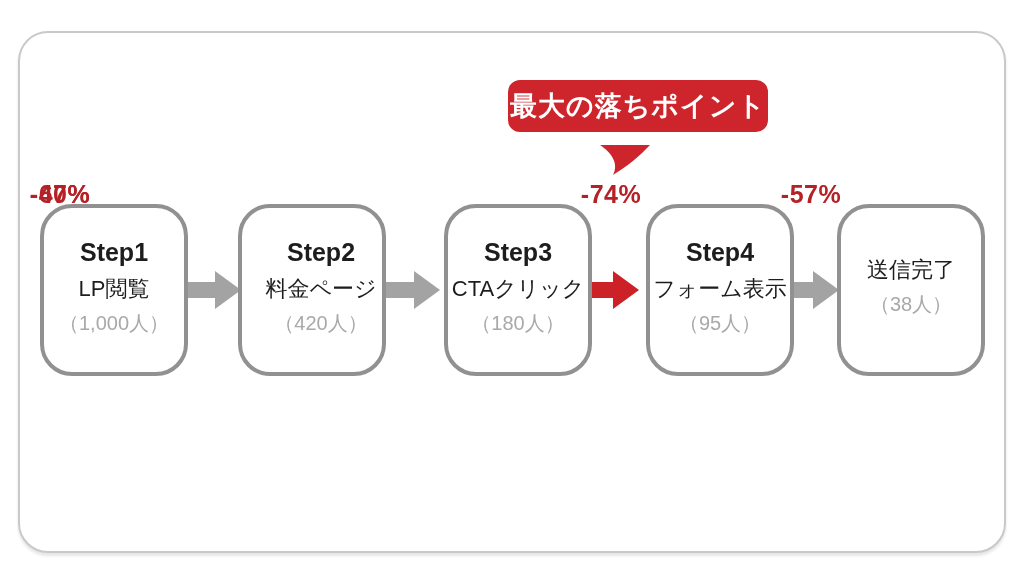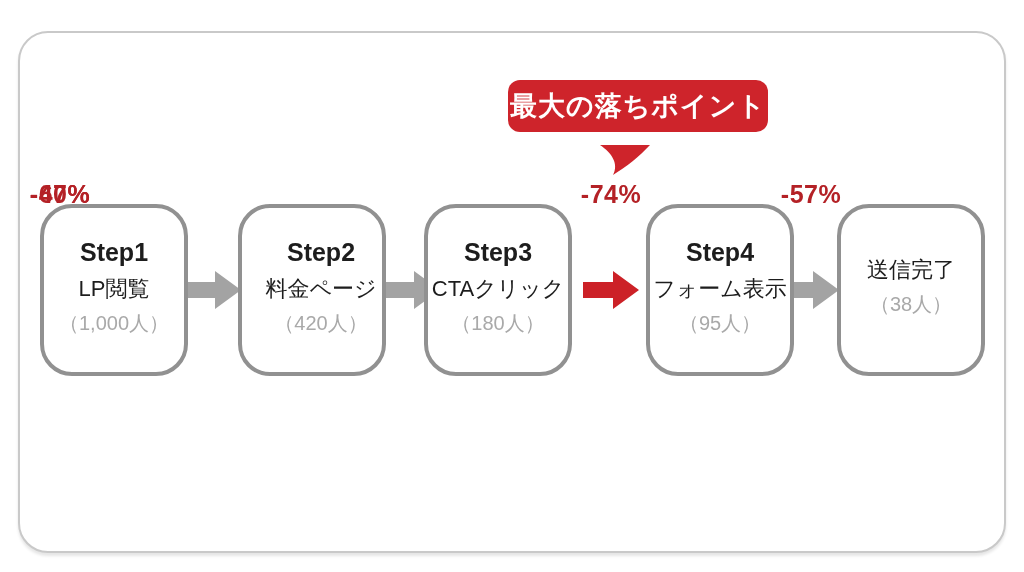--- a/index.html
+++ b/index.html
@@ -74,21 +74,21 @@
     border-radius: 32px;
     display: flex;
     flex-direction: column;
     align-items: center;
     justify-content: center;
     padding-bottom: 8px;
     z-index: 1;
   }
   .step-box.b1 { left: 40px; }
   .step-box.b2 { left: 238px; padding-left: 18px; }
-  .step-box.b3 { left: 424px; }
+  .step-box.b3 { left: 444px; }
   .step-box.b4 { left: 637px; margin-left: 9px; }
   .step-box.b5 { left: 837px; }
   .step-name {
     font-size: 25px;
     font-weight: 700;
     color: #1d1d1d;
     line-height: 38px;
     white-space: nowrap;
   }
   .step-label {

